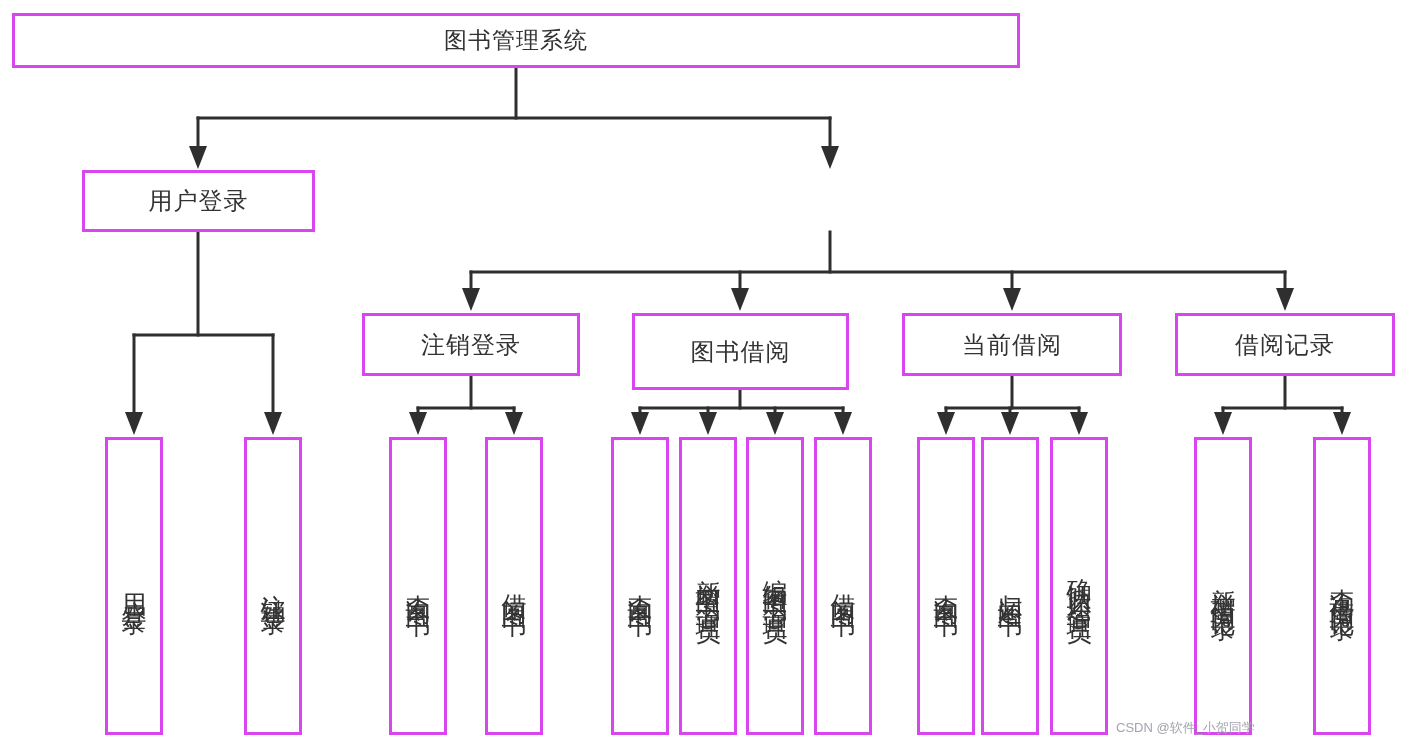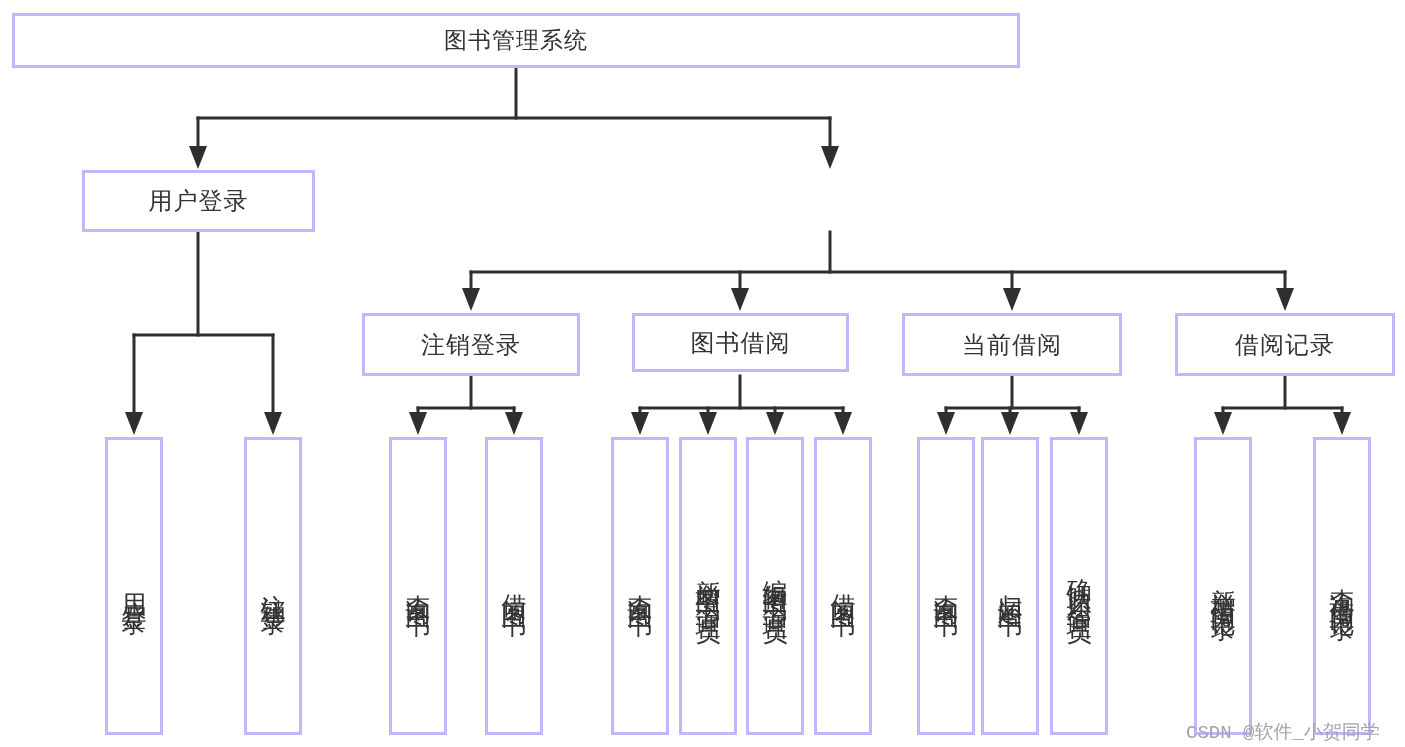--- a/index.html
+++ b/index.html
@@ -18,21 +18,21 @@
   .connectors {
     position: absolute;
     left: 0;
     top: 0;
     width: 1405px;
     height: 747px;
   }
   .node {
     position: absolute;
     box-sizing: border-box;
-    border: 3px solid #c4b5fd;
+    border: 3px solid #d946ef;
     background: #ffffff;
     color: #333333;
     display: flex;
     align-items: center;
     justify-content: center;
     text-align: center;
   }
   .h-node {
     font-size: 24px;
     letter-spacing: 1px;
@@ -42,26 +42,25 @@
   }
   .v-node {
     writing-mode: vertical-rl;
     text-orientation: mixed;
     font-size: 25px;
     letter-spacing: 6px;
     line-height: 1;
   }
   .watermark {
     position: absolute;
-    left: 1186px;
+    left: 1116px;
     top: 719px;
-    font-size: 19px;
+    font-size: 13px;
     color: #a3a3ad;
     white-space: nowrap;
-    font-family: Liberation Mono, monospace;
   }
 </style>
 </head>
 <body>
 
 <div class="canvas">
 
   <svg class="connectors" viewBox="0 0 1405 747" xmlns="http://www.w3.org/2000/svg">
     <g stroke="#2f2f2f" stroke-width="3" fill="none" stroke-linecap="square">
 
@@ -126,21 +125,21 @@
       <polygon points="1214,412 1232,412 1223,435"></polygon>
       <polygon points="1333,412 1351,412 1342,435"></polygon>
     </g>
   </svg>
 
   <div class="node h-node root-node" style="left:12px; top:13px; width:1008px; height:55px;">图书管理系统</div>
 
   <div class="node h-node" style="left:82px; top:170px; width:233px; height:62px;">用户登录</div>
 
   <div class="node h-node" style="left:362px; top:313px; width:218px; height:63px;">注销登录</div>
-  <div class="node h-node" style="left:632px; top:313px; width:217px; height:59px;">图书借阅</div>
+  <div class="node h-node" style="left:632px; top:313px; width:217px; height:77px;">图书借阅</div>
   <div class="node h-node" style="left:1175px; top:313px; width:220px; height:63px;">借阅记录</div>
   <div class="node h-node" style="left:902px; top:313px; width:220px; height:63px;">当前借阅</div>
 
   <div class="node v-node" style="left:105px; top:437px; width:58px; height:298px;">用户登录</div>
   <div class="node v-node" style="left:244px; top:437px; width:58px; height:298px;">注销登录</div>
 
   <div class="node v-node" style="left:389px; top:437px; width:58px; height:298px;">查询图书</div>
   <div class="node v-node" style="left:485px; top:437px; width:58px; height:298px;">借阅图书</div>
 
   <div class="node v-node" style="left:611px; top:437px; width:58px; height:298px;">查询图书</div>

